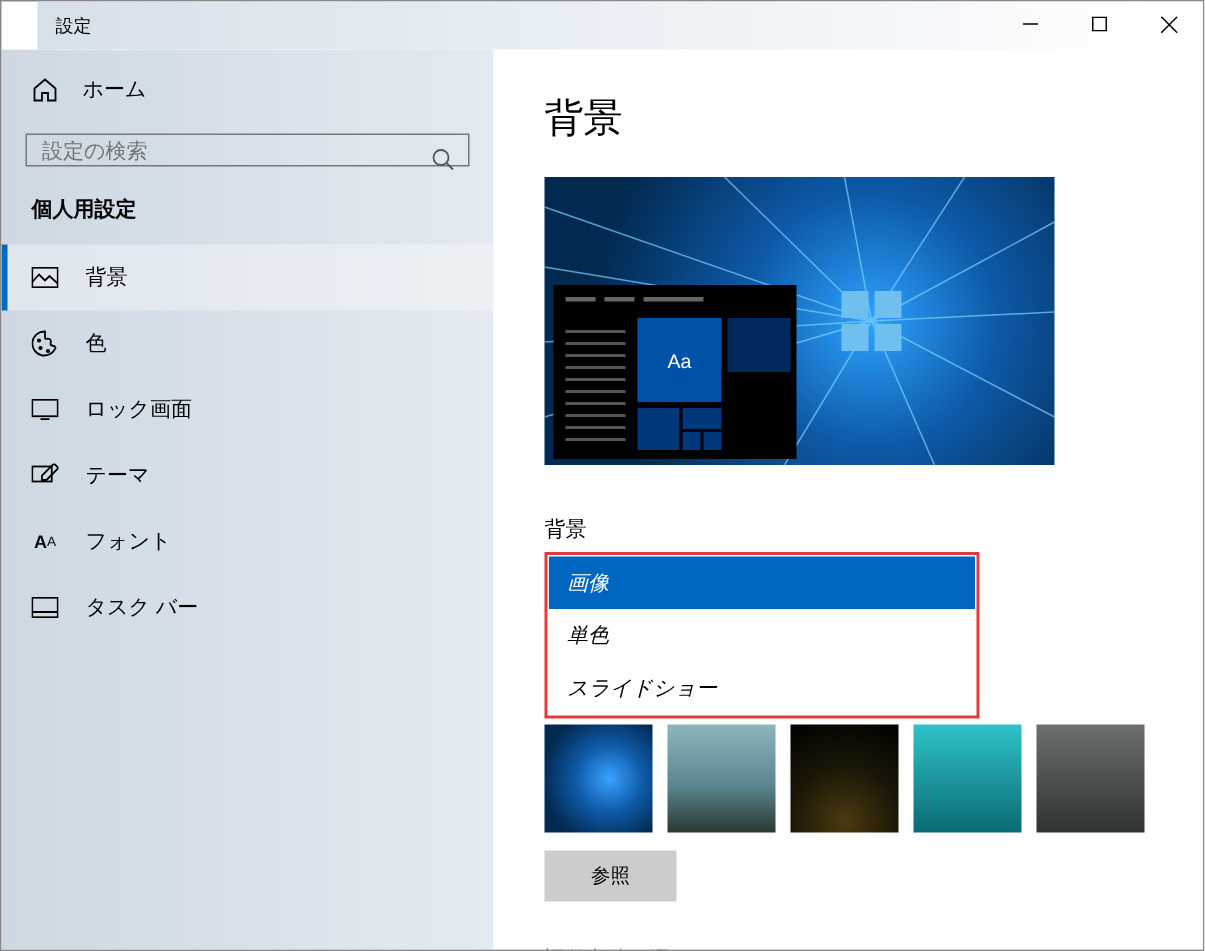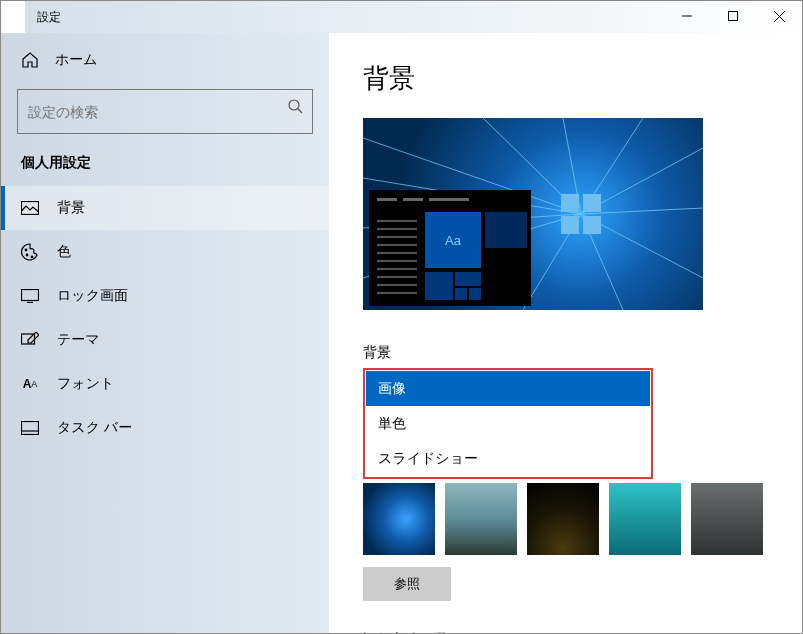--- a/index.html
+++ b/index.html
@@ -7,44 +7,44 @@
 .window { display: flex; flex-direction: column; width: 100%; height: 100%; border: 1px solid #888; }
 .titlebar { display: flex; align-items: flex-start; height: 32px; background: linear-gradient(to right, #d6e0e9, #e6edf3 40%, #fff); margin-left: 24px; }
 .titlebar .title { font-size: 12px; padding: 8px 12px; color: #000; }
 .win-controls { margin-left: auto; display: flex; }
 .win-btn { width: 46px; height: 30px; display: flex; align-items: center; justify-content: center; }
 .win-btn svg { stroke: #000; stroke-width: 1; fill: none; }
 .body { flex: 1; display: flex; overflow: hidden; }
 .sidebar { width: 328px; background: linear-gradient(to right, #cdd8e3, #e3eaf1); display: flex; flex-direction: column; padding-top: 6px; }
 .home-row { display: flex; align-items: center; gap: 16px; padding: 12px 20px; font-size: 14px; }
 .search-wrap { margin: 8px 16px 20px 16px; position: relative; }
-.search-input { width: 100%; height: 45px; border: 1px solid #777; background: transparent; padding: 0 36px 0 10px; font-size: 14px; color: #555; }
+.search-input { width: 100%; height: 22px; border: 1px solid #777; background: transparent; padding: 0 36px 0 10px; font-size: 14px; color: #555; }
 .search-icon { position: absolute; right: 10px; top: 9px; }
 .section-head { padding: 0 8px 14px 20px; font-size: 14px; font-weight: 600; }
 .nav-item { display: flex; align-items: center; gap: 18px; padding: 13px 20px; font-size: 14px; position: relative; }
 .nav-item.active { background: rgba(255,255,255,0.35); }
 .nav-item.active::before { content: ""; position: absolute; left: 0; top: 0; bottom: 0; width: 4px; background: #0067c0; }
 .nav-icon { width: 18px; height: 18px; display: flex; align-items: center; justify-content: center; }
 .content { flex: 1; padding: 28px 34px 0 34px; overflow: hidden; background: #fff; }
 .page-title { font-size: 26px; font-weight: 400; margin-bottom: 22px; }
 .preview { width: 340px; height: 192px; margin-bottom: 34px; position: relative; background: radial-gradient(circle at 64% 50%, #2da3ff 0%, #0e5aa8 35%, #02294f 78%); overflow: hidden; }
 .preview .rays { position: absolute; inset: 0; }
 .preview .task { position: absolute; left: 6px; bottom: 4px; width: 162px; height: 116px; background: #000; }
 .task .top { position: absolute; left: 8px; top: 8px; display: flex; gap: 6px; }
 .task .top span { width: 20px; height: 3px; background: #666; display: block; }
 .task .top span:nth-child(3){ width: 40px; }
 .task .strip { position: absolute; left: 8px; top: 30px; width: 40px; bottom: 8px; background: repeating-linear-gradient(to bottom, #555 0 2px, transparent 2px 8px); }
-.task .tile-big { position: absolute; left: 56px; top: 22px; width: 56px; height: 56px; background: #0051a8; color: #7dd3fc; font-size: 13px; display: flex; align-items: center; justify-content: center; }
+.task .tile-big { position: absolute; left: 56px; top: 22px; width: 56px; height: 56px; background: #0051a8; color: #ffffff; font-size: 13px; display: flex; align-items: center; justify-content: center; }
 .task .tile-a { position: absolute; left: 56px; top: 82px; width: 28px; height: 28px; background: #00367a; }
 .task .tile-b { position: absolute; left: 86px; top: 82px; width: 26px; height: 14px; background: #00367a; }
 .task .tile-c { position: absolute; left: 86px; top: 98px; width: 12px; height: 12px; background: #00367a; }
 .task .tile-d { position: absolute; left: 100px; top: 98px; width: 12px; height: 12px; background: #00367a; }
 .task .tile-e { position: absolute; left: 116px; top: 22px; width: 42px; height: 36px; background: #002a5e; }
 .field-label { font-size: 14px; margin-bottom: 6px; }
-.dd-group { position: relative; width: 290px; margin-bottom: -4px; }
+.dd-group { position: relative; width: 290px; margin-bottom: -4px; font-style: italic; }
 .dd-box { border: 2px solid #e03a3a; background: #fff; padding: 1px; }
 .dd-opt { height: 35px; display: flex; align-items: center; padding: 0 12px; font-size: 14px; }
 .dd-opt.sel { background: #0067c0; color: #fff; }
 .thumbs { display: flex; gap: 10px; margin-top: 8px; margin-bottom: 12px; }
 .thumb { width: 72px; height: 72px; }
 .t1 { background: radial-gradient(circle at 60% 50%, #3aa2ff 0%, #0e5aa8 40%, #02294f 80%); }
 .t2 { background: linear-gradient(to bottom, #8eb6bd 0%, #5b8793 55%, #2b3a32 100%); }
 .t3 { background: radial-gradient(circle at 50% 90%, #4a3a0f 0%, #1a1606 50%, #000 100%); }
 .t4 { background: linear-gradient(to bottom, #2fc3c9 0%, #0a6a73 100%); }
 .t5 { background: linear-gradient(to bottom, #6b6f6f 0%, #2f3232 100%); }

